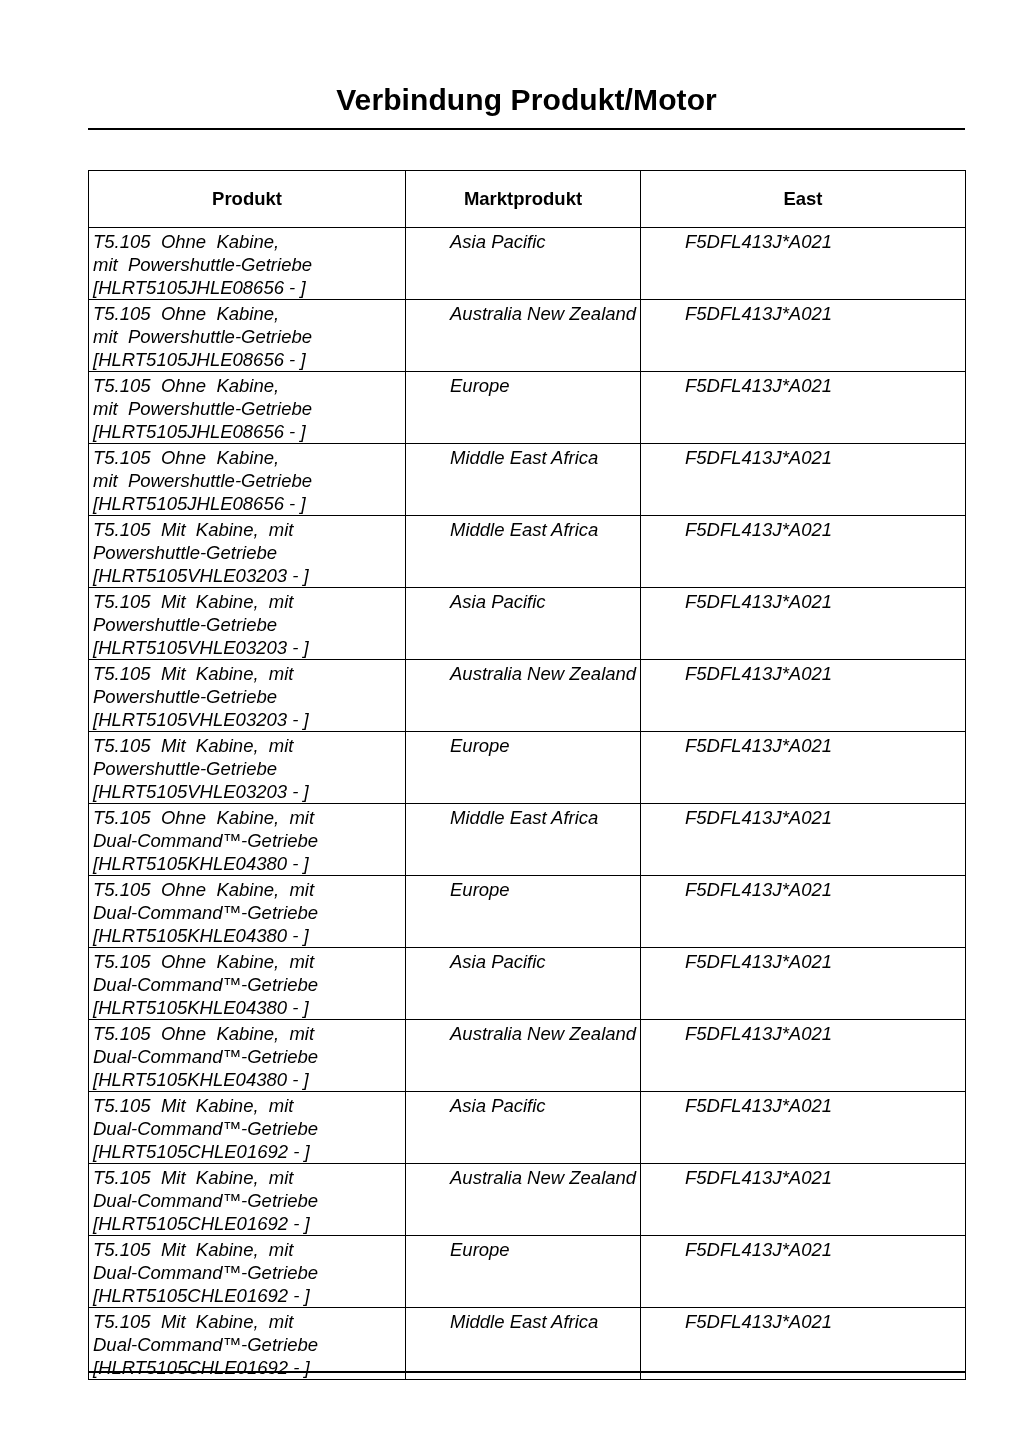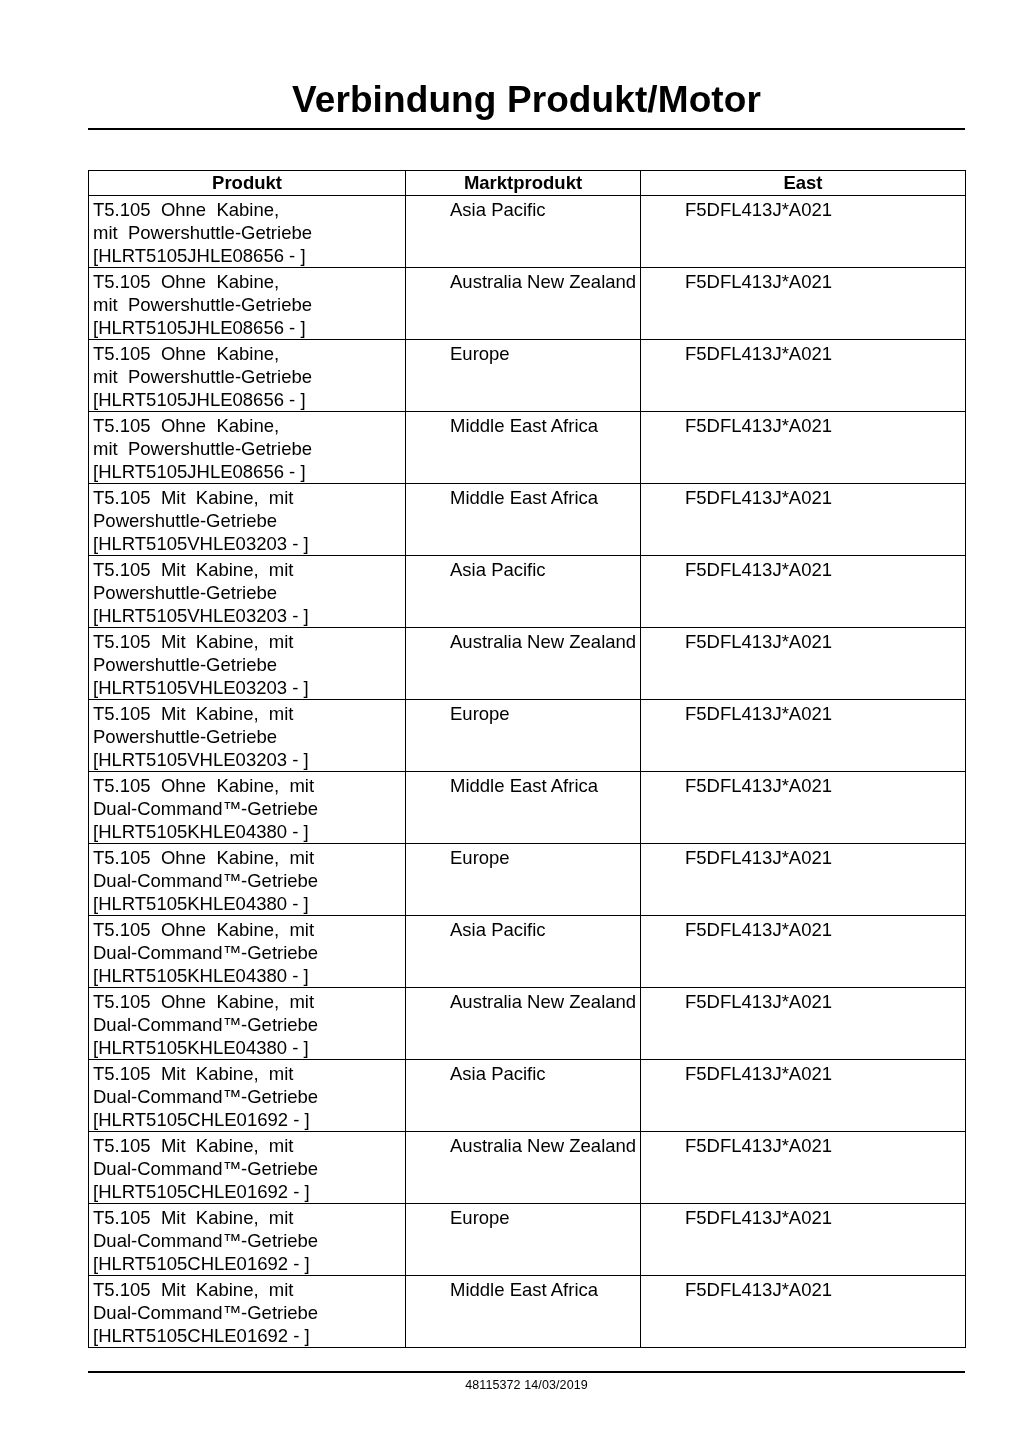--- a/index.html
+++ b/index.html
@@ -26,21 +26,21 @@
     overflow: hidden;
   }
 
   
   .doc-title {
     position: absolute;
     left: 88px;
     top: 82px;
     width: 877px;
     text-align: center;
-    font-size: 37px;
+    font-size: 30px;
     font-weight: bold;
     letter-spacing: 0.1px;
     line-height: 36px;
   }
 
   .title-rule {
     position: absolute;
     left: 88px;
     top: 128px;
     width: 877px;
@@ -74,26 +74,27 @@
     font-size: 18.5px;
     line-height: 23px;
   }
 
   table.matrix thead th {
     height: 24px;
     text-align: center;
     font-weight: bold;
     font-size: 18.5px;
     line-height: 24px;
-    padding: 0 2px;
+    padding: 16px 2px;
     vertical-align: middle;
   }
 
   table.matrix tbody td {
     height: 70px;
+    font-style: italic;
   }
 
   .cell-pad {
     padding: 2px 3px 0 4px;
   }
 
   
   .prod-line {
     display: block;
     white-space: pre;
@@ -456,15 +457,14 @@
               <div class="cell-pad">
                 <span class="motor-text">F5DFL413J*A021</span>
               </div>
             </td>
           </tr>
         </tbody>
     </table>
   </div>
 
   <div class="footer-rule"></div>
-  <div class="footer-text">48115372 14/03/2019</div>
 
 </div>
 
 </body></html>

